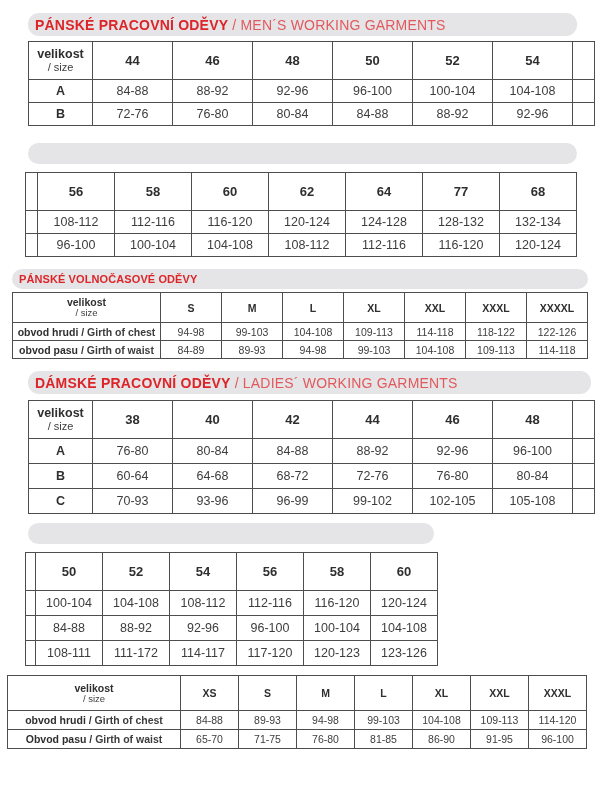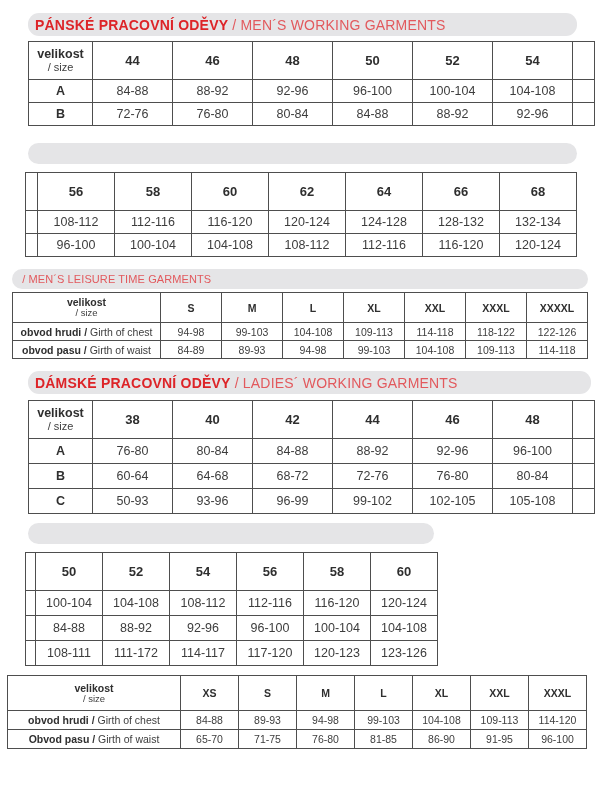--- a/index.html
+++ b/index.html
@@ -35,21 +35,21 @@
     padding: 0;
     overflow: hidden;
   }
   .t-big  .sizeh { font-size: 13px;   font-weight: 700; color: #2f2f2f; }
   .t-big  .val   { font-size: 12.5px; font-weight: 400; color: #3d3d3d; }
   .t-big  .rowlabel { font-size: 12.5px; color: #2f2f2f; }
   .t-small .sizeh { font-size: 10.5px; font-weight: 700; color: #2f2f2f; }
   .t-small .val   { font-size: 10.5px; font-weight: 400; color: #3d3d3d; }
   .t-small .rowlabel { font-size: 10.5px; color: #2f2f2f; }
   .rowlabel b { font-weight: 700; color: #2f2f2f; }
-  .rowlabel span { font-weight: 400; color: #3d3d3d; margin-top: 32px; }
+  .rowlabel span { font-weight: 700; color: #3d3d3d; margin-top: 32px; }
   .corner .cb { font-weight: 700; color: #2f2f2f; line-height: 1.15; }
   .corner .cr { font-weight: 400; color: #3d3d3d; line-height: 1.15; }
   .t-big  .cb { font-size: 12.5px; }
   .t-big  .cr { font-size: 11px; }
   .t-small .cb { font-size: 10.5px; }
   .t-small .cr { font-size: 9.5px; }
   .stub { background: #ffffff; }
 </style>
 </head>
 <body>
@@ -125,21 +125,21 @@
         <col style="width: 77px;">
       </colgroup>
       <thead>
         <tr style="height: 38px;">
           <th class="stub"></th>
           <th class="sizeh">56</th>
           <th class="sizeh">58</th>
           <th class="sizeh">60</th>
           <th class="sizeh">62</th>
           <th class="sizeh">64</th>
-          <th class="sizeh">66</th>
+          <th class="sizeh">77</th>
           <th class="sizeh">68</th>
         </tr>
       </thead>
       <tbody>
         <tr style="height: 23px;">
           <td class="stub"></td>
           <td class="val">108-112</td>
           <td class="val">112-116</td>
           <td class="val">116-120</td>
           <td class="val">120-124</td>
@@ -154,21 +154,21 @@
           <td class="val">104-108</td>
           <td class="val">108-112</td>
           <td class="val">112-116</td>
           <td class="val">116-120</td>
           <td class="val">120-124</td>
         </tr>
       </tbody>
     </table>
 
   <div class="band titled band-sm" style="left:12px; top:269px; width:576px; height:20px;">
-    <span class="hen"> / MEN´S LEISURE TIME GARMENTS</span>
+    <span class="hcz">PÁNSKÉ VOLNOČASOVÉ ODĚVY</span>
   </div>
 
   <table class="sizes t-small" style="left:12px; top:292px;">
       <colgroup>
         <col style="width: 148px;">
         <col style="width: 61px;">
         <col style="width: 61px;">
         <col style="width: 61px;">
         <col style="width: 61px;">
         <col style="width: 61px;">
@@ -261,21 +261,21 @@
           <td class="val">60-64</td>
           <td class="val">64-68</td>
           <td class="val">68-72</td>
           <td class="val">72-76</td>
           <td class="val">76-80</td>
           <td class="val">80-84</td>
           <td class="stub"></td>
         </tr>
         <tr style="height: 25px;">
           <td class="rowlabel"><b>C</b></td>
-          <td class="val">50-93</td>
+          <td class="val">70-93</td>
           <td class="val">93-96</td>
           <td class="val">96-99</td>
           <td class="val">99-102</td>
           <td class="val">102-105</td>
           <td class="val">105-108</td>
           <td class="stub"></td>
         </tr>
       </tbody>
     </table>
 

